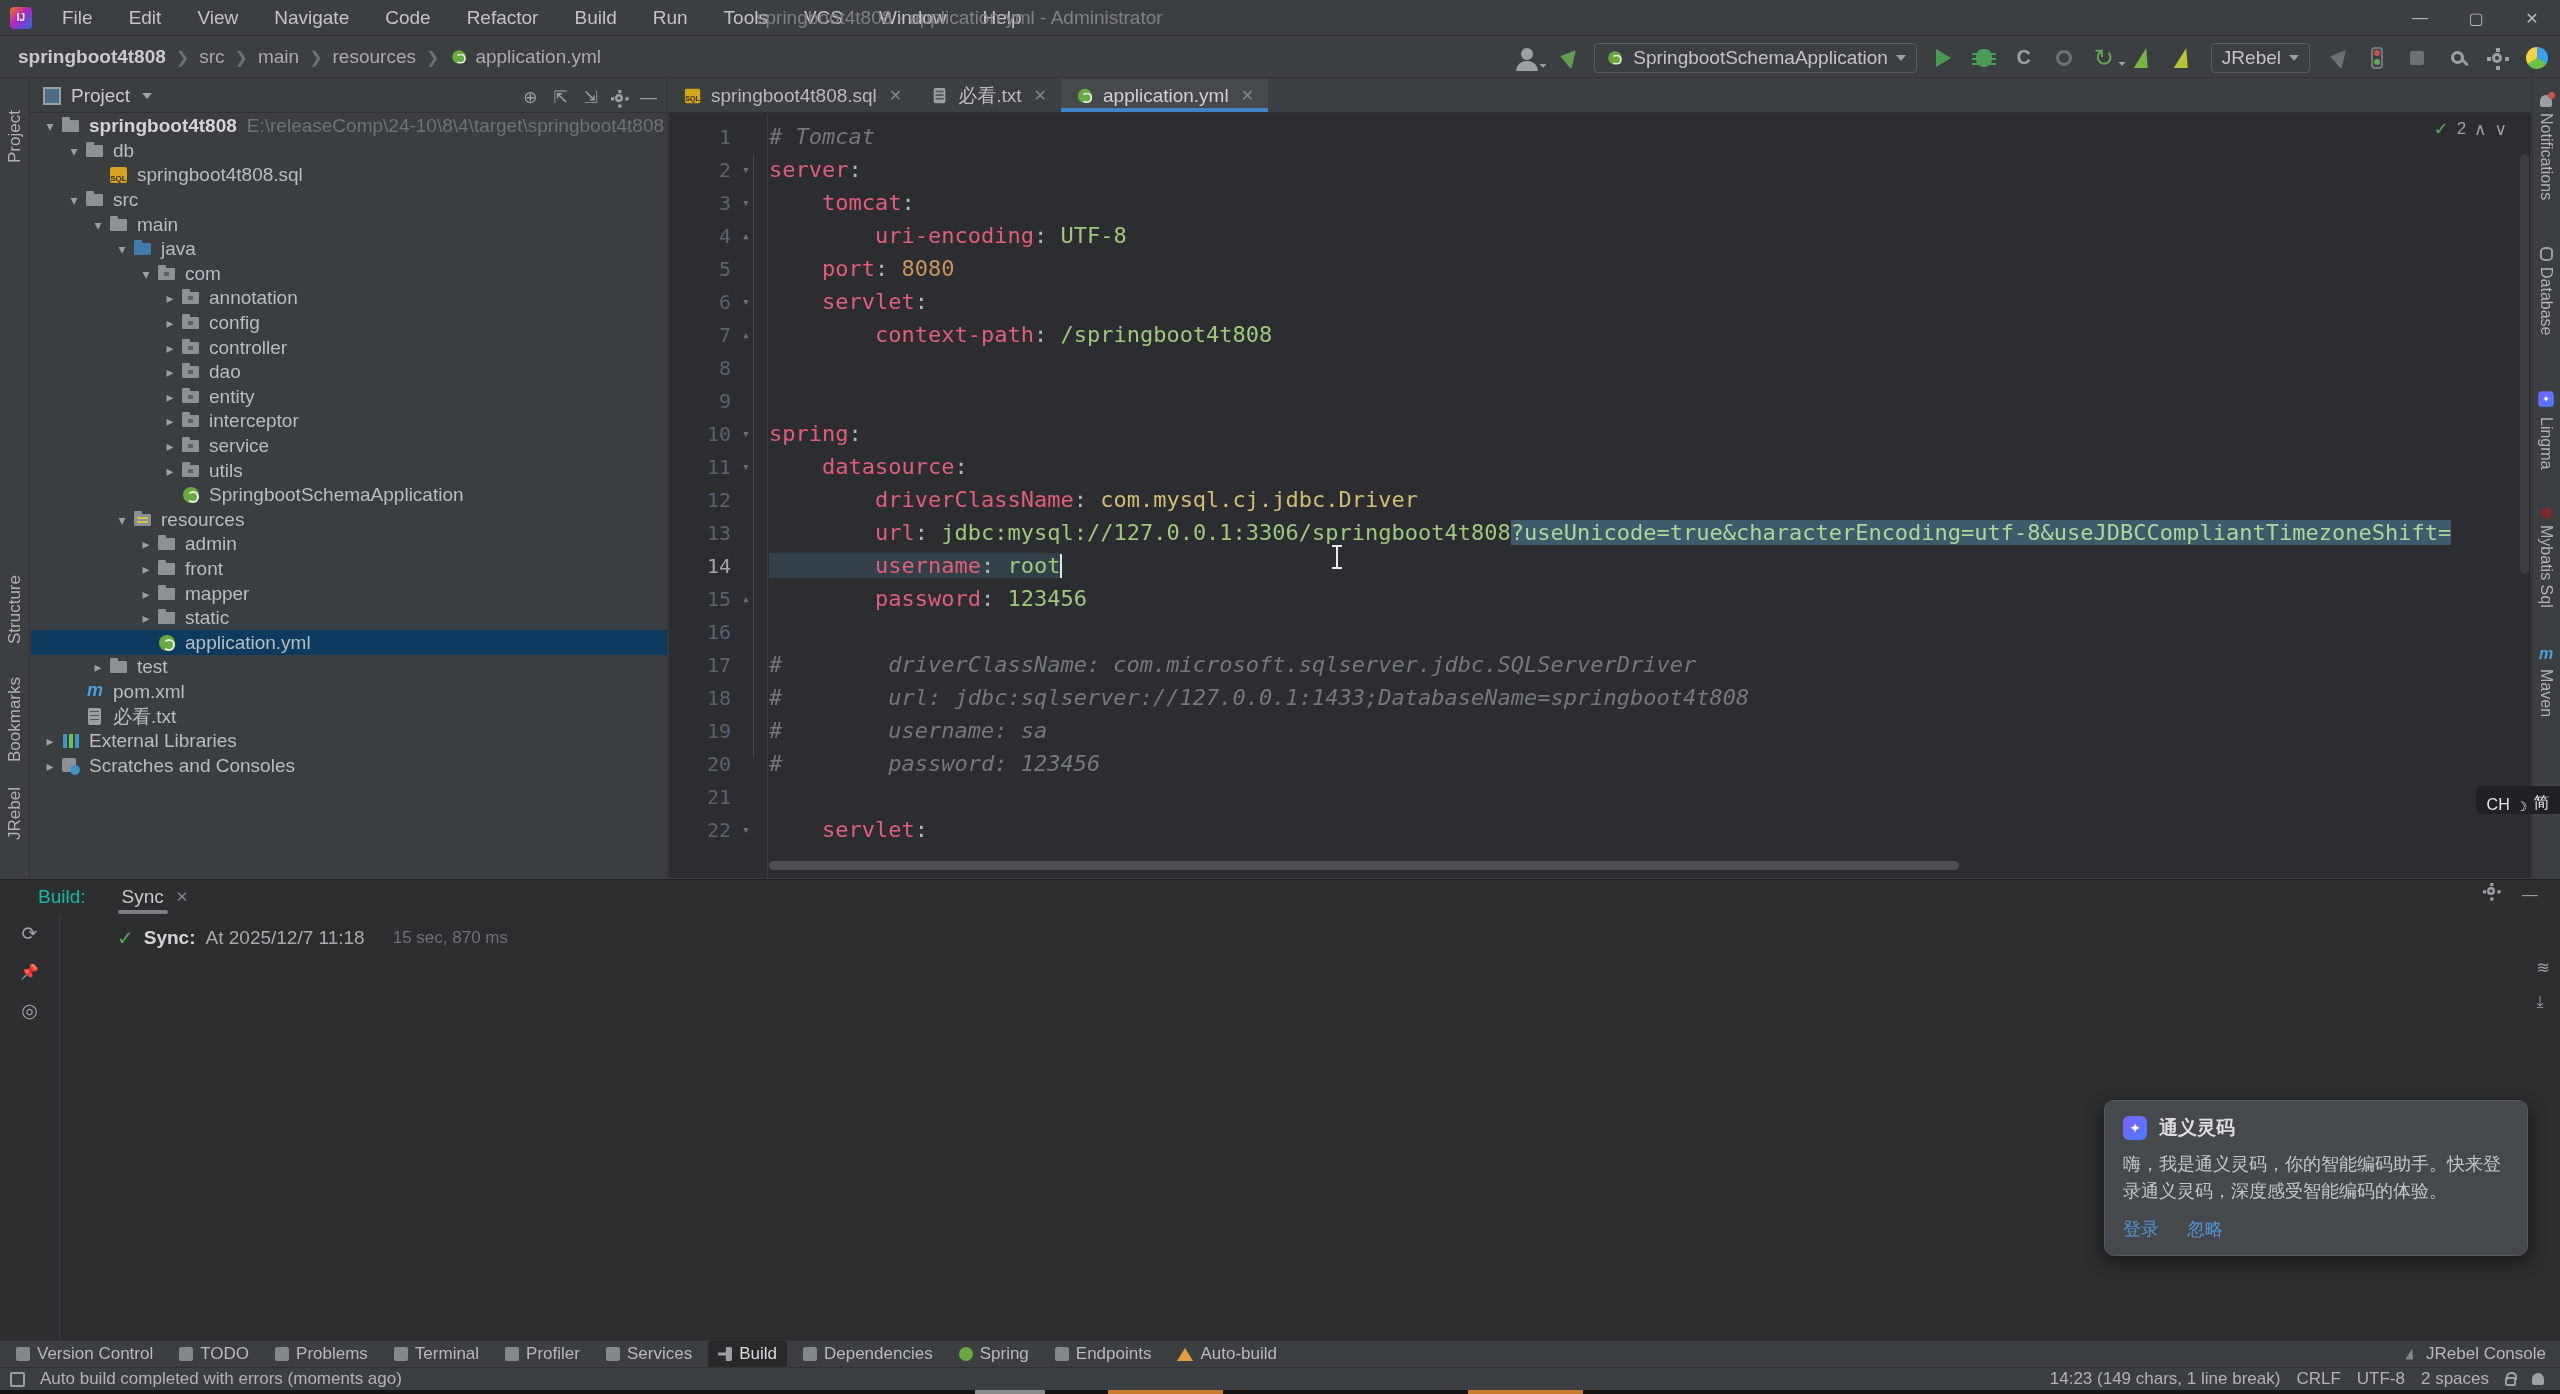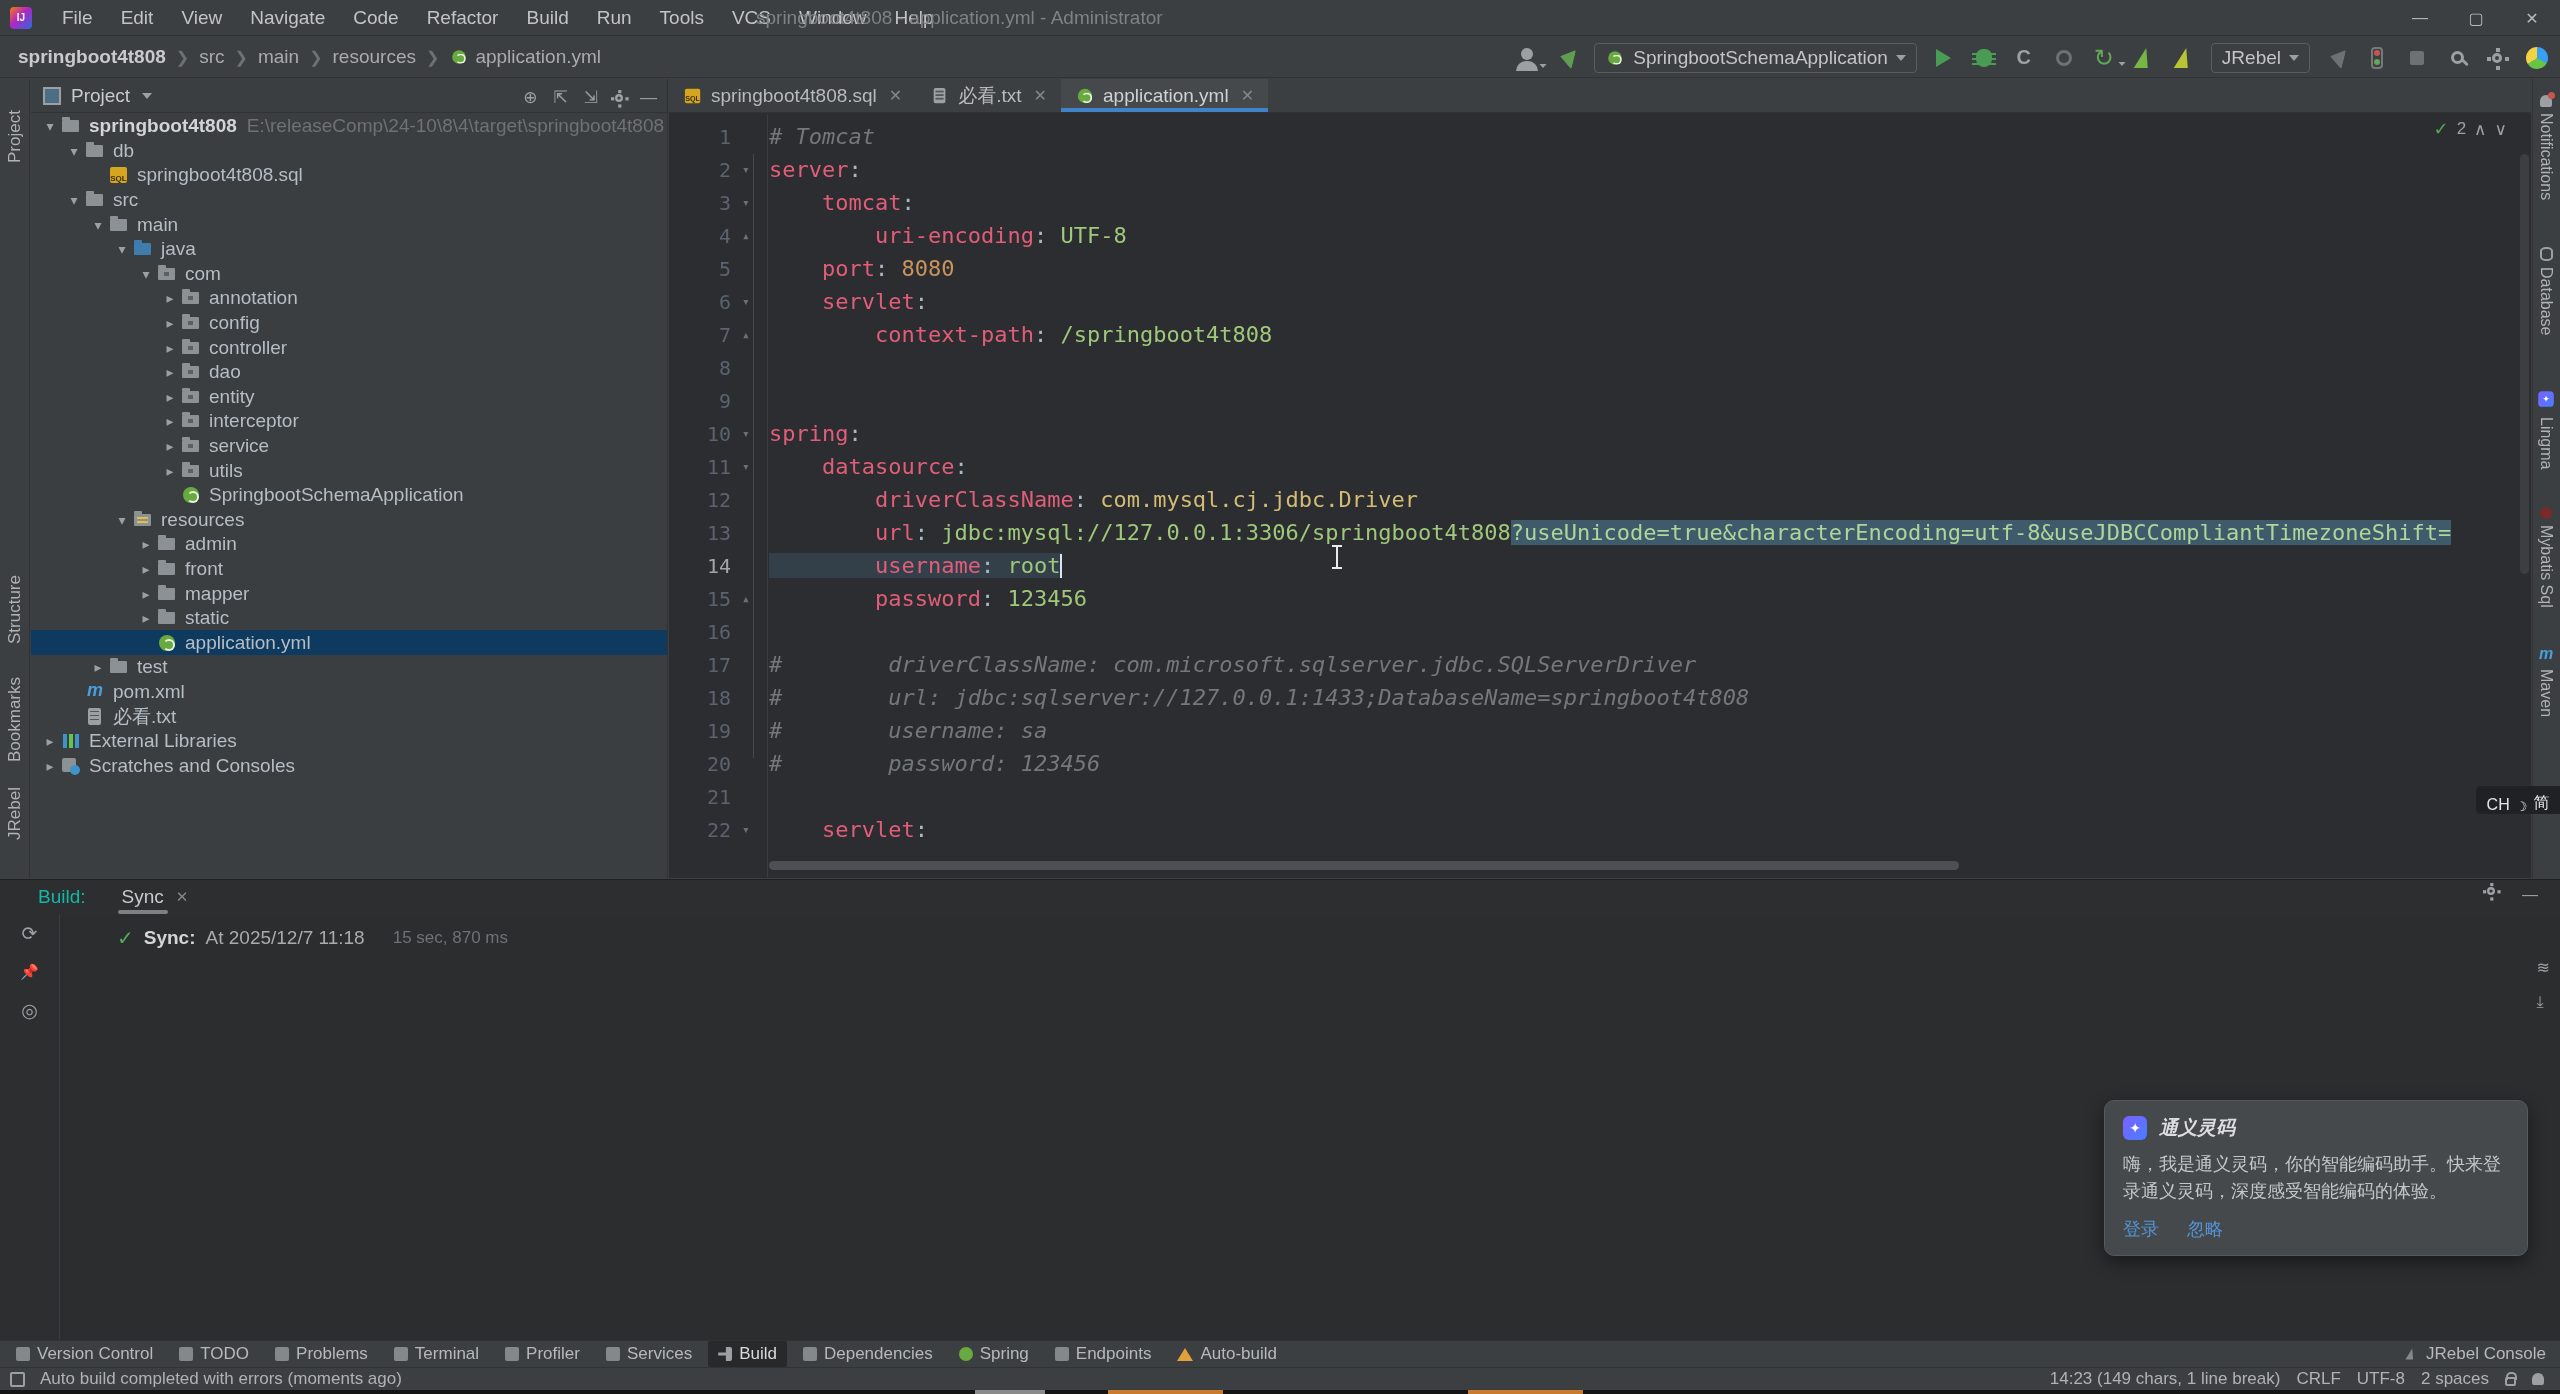--- a/index.html
+++ b/index.html
@@ -5,21 +5,21 @@
   * { margin:0; padding:0; box-sizing:border-box; }
   html,body { background:#1e1f22; }
   body { font-family:"Liberation Sans", sans-serif; }
   #root { position:relative; width:2560px; height:1394px; background:#3c3f41; overflow:hidden; color:#bbbdbf; }
 
   
   #titlebar { position:absolute; left:0; top:0; width:2560px; height:36px; background:#3c3f41; border-bottom:1px solid #323232; display:flex; align-items:center; }
   #app-logo { width:22px; height:22px; margin-left:10px; border-radius:4px;
     background:linear-gradient(135deg,#f97a12,#b125c2 45%,#2a6ce0); position:relative; }
   #app-logo::after { content:"IJ"; position:absolute; inset:0; color:#fff; font-size:10px; font-weight:bold; display:flex; align-items:center; justify-content:center; }
-  #menubar { display:flex; margin-left:18px; gap:4px;text-align:center; }
+  #menubar { display:flex; margin-left:18px; gap:12px;text-align:center; }
   .menu-item { padding:4px 12px; font-size:19px; color:#c2c4c6; cursor:default; }
   #window-title { position:absolute; left:756px; top:0; height:36px; display:flex; align-items:center; font-size:19px; color:#7f8285; }
   #win-controls { position:absolute; right:0; top:0; height:36px; display:flex; }
   .win-btn { width:56px; height:36px; display:flex; align-items:center; justify-content:center; color:#b6b8ba; font-size:16px; }
 
   
   #navbar { position:absolute; left:0; top:37px; width:2560px; height:41px; background:#3c3f41; border-bottom:1px solid #323232; display:flex; align-items:center; }
   #breadcrumbs { display:flex; align-items:center; margin-left:14px; font-size:19px; color:#a9abad; }
   .crumb { padding:0 4px; }
   .crumb.root { font-weight:bold; color:#c8cacc; }
@@ -156,21 +156,21 @@
   .lock-ic::before { content:""; position:absolute; left:-1px; top:-7px; width:7px; height:6px; border:2px solid #9da0a3; border-bottom:none; border-radius:5px 5px 0 0; }
   .bell-sm { width:12px; height:12px; border-radius:50% 50% 2px 2px; background:#9da0a3; position:relative; }
 
   
   #taskbar { position:absolute; left:0; top:1390px; width:2560px; height:4px; background:#141414; }
   .tb-seg { position:absolute; top:0; height:4px; }
 
   
   .notification { position:absolute; width:424px; background:#45494b; border:1px solid #565a5c; border-radius:10px; box-shadow:0 6px 18px rgba(0,0,0,.45); padding:14px 18px; z-index:40; }
   .notif-title-row { display:flex; align-items:center; gap:12px; }
-  .notif-title { font-size:19px; font-weight:bold; color:#dcdee0;font-style:italic; }
+  .notif-title { font-size:19px; font-weight:bold; color:#dcdee0; }
   .notif-body { margin-top:10px; font-size:18px; line-height:1.5; color:#c4c7c9; }
   .notif-actions { margin-top:12px; display:flex; gap:28px; font-size:18px; }
   .link { color:#5394d8; }
   .lingma-ic { width:24px; height:24px; border-radius:6px; background:linear-gradient(135deg,#7b61ff,#4a7dff); position:relative; }
   .lingma-ic::after { content:"✦"; position:absolute; inset:0; display:flex; align-items:center; justify-content:center; color:#fff; font-size:14px; }
   .warn-tri { width:0; height:0; border-left:11px solid transparent; border-right:11px solid transparent; border-bottom:19px solid #e0a03c; position:relative; }
   .warn-tri::after { content:"!"; position:absolute; left:-3px; top:2px; color:#3b2f00; font-size:13px; font-weight:bold; }
 
   
   #ime-badge { position:absolute; right:0px; top:786px; width:84px; height:28px; background:#202124; border-radius:5px 0 0 5px; display:flex; align-items:flex-end; justify-content:center; gap:6px; color:#e4e6e8; font-size:16px; z-index:45; }

